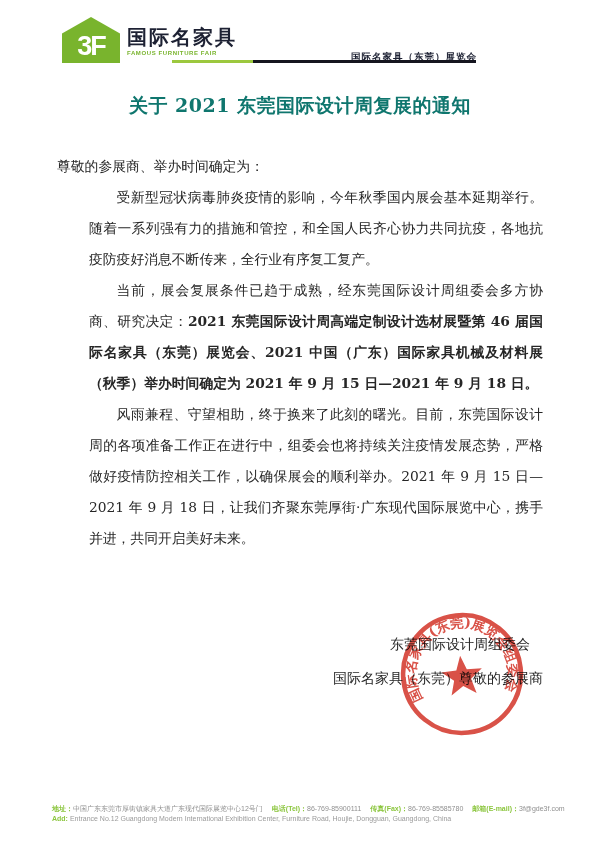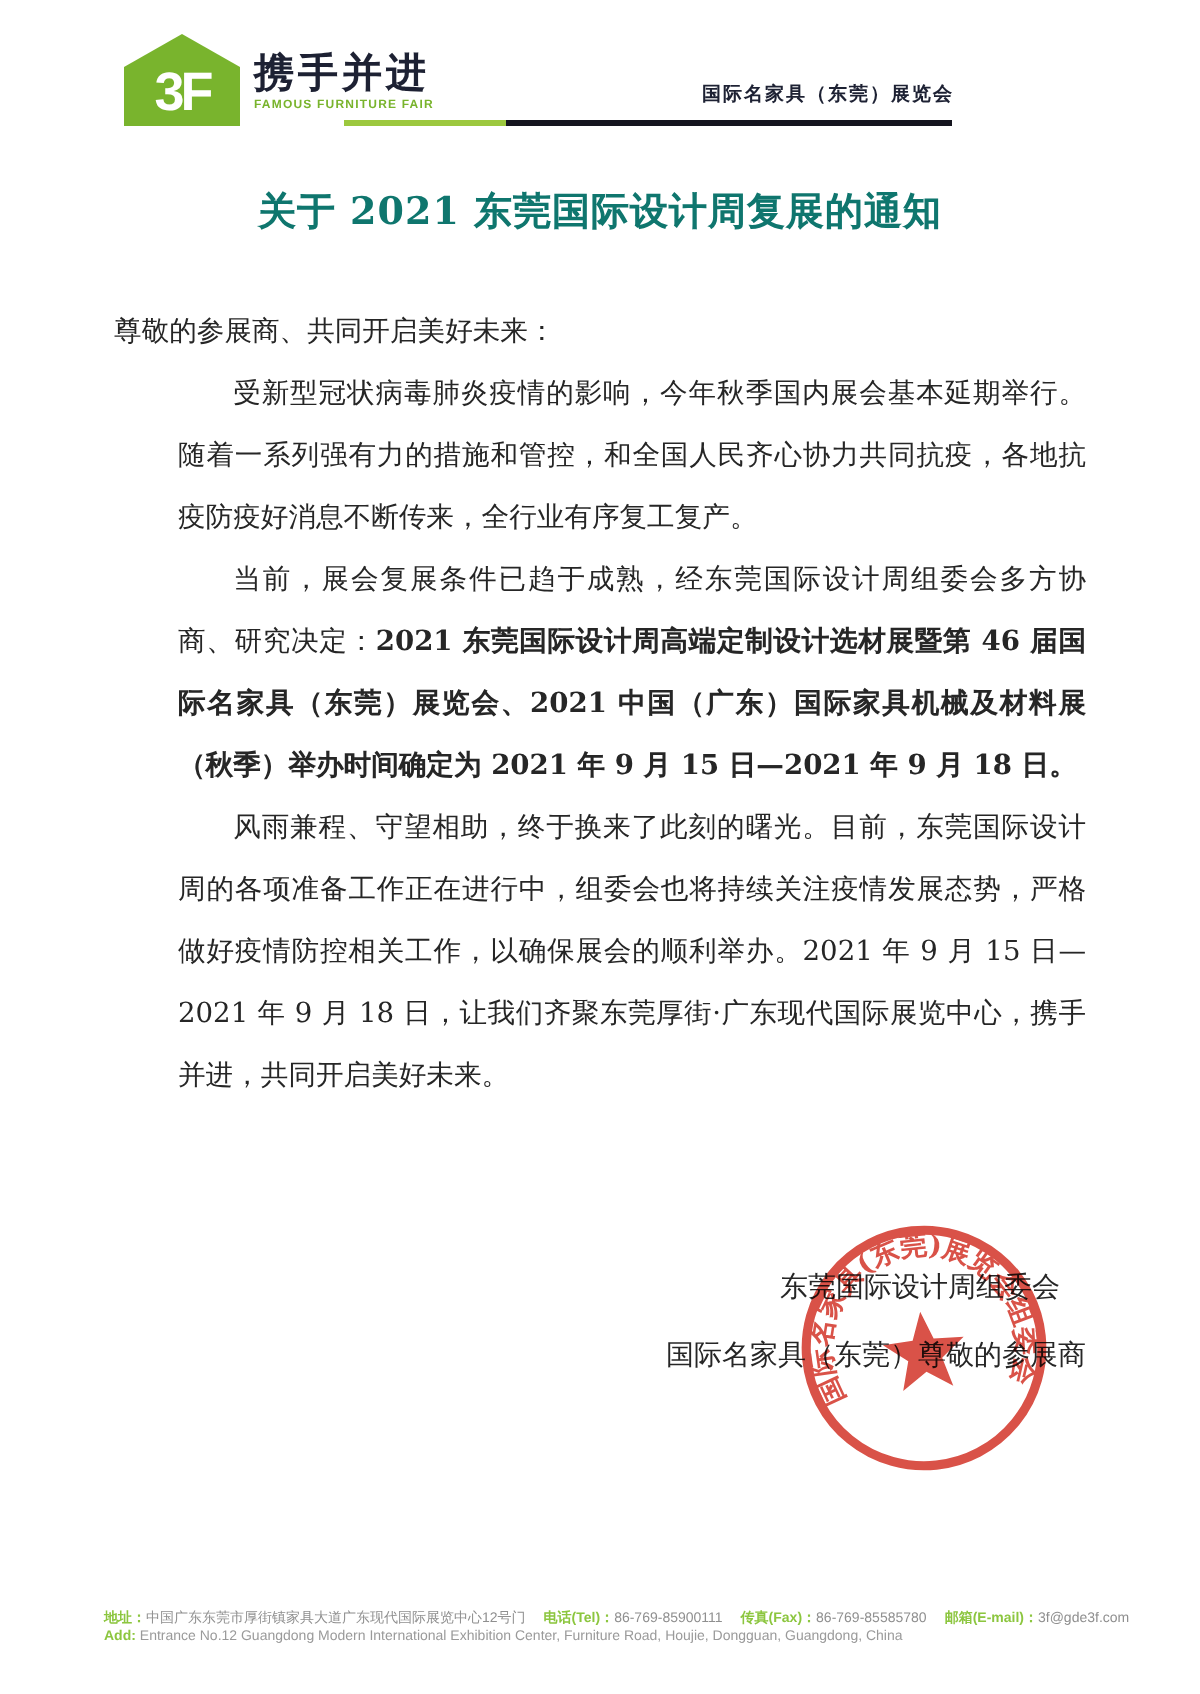--- a/index.html
+++ b/index.html
@@ -45,21 +45,21 @@
   }
   .logo-tagline {
     font-size: 6px;
     font-weight: bold;
     color: #79b42d;
     letter-spacing: 0.6px;
     margin-top: 2px;
   }
   .header-right-label {
     position: absolute;
-    top: 41px;
+    top: 51px;
     left: 0; width: 477px;
     text-align: right;
     font-family: Liberation Serif, serif;
     font-size: 9.5px;
     font-weight: bold;
     color: #1d2133;
     letter-spacing: 1px;
   }
   .header-line-green {
     position: absolute;
@@ -158,31 +158,31 @@
 </style>
 </head>
 <body>
 
 <div class="page">
 
   <div class="logo-house">
     <span class="logo-monogram">3F</span>
   </div>
   <div class="logo-textblock">
-    <div class="logo-name">携手并进</div>
+    <div class="logo-name">国际名家具</div>
     <div class="logo-tagline">FAMOUS FURNITURE FAIR</div>
   </div>
   <div class="header-right-label">国际名家具（东莞）展览会</div>
   <div class="header-line-green"></div>
   <div class="header-line-dark"></div>
 
   <div class="doc-title">关于 2021 东莞国际设计周复展的通知</div>
 
   <div class="doc-body">
-    <p>尊敬的参展商、共同开启美好未来：</p>
+    <p>尊敬的参展商、举办时间确定为：</p>
     <p class="indent">受新型冠状病毒肺炎疫情的影响，今年秋季国内展会基本延期举行。随着一系列强有力的措施和管控，和全国人民齐心协力共同抗疫，各地抗疫防疫好消息不断传来，全行业有序复工复产。</p>
     <p class="indent"><span>当前，展会复展条件已趋于成熟，经东莞国际设计周组委会多方协商、研究决定：</span><span class="bold-span">2021 东莞国际设计周高端定制设计选材展暨第 46 届国际名家具（东莞）展览会、2021 中国（广东）国际家具机械及材料展（秋季）举办时间确定为 2021 年 9 月 15 日—2021 年 9 月 18 日。</span></p>
     <p class="indent">风雨兼程、守望相助，终于换来了此刻的曙光。目前，东莞国际设计周的各项准备工作正在进行中，组委会也将持续关注疫情发展态势，严格做好疫情防控相关工作，以确保展会的顺利举办。2021 年 9 月 15 日—2021 年 9 月 18 日，让我们齐聚东莞厚街·广东现代国际展览中心，携手并进，共同开启美好未来。</p>
   </div>
 
   <div class="signature">
     <div class="sig-line1">东莞国际设计周组委会</div>
     <div>国际名家具（东莞）尊敬的参展商</div>
   </div>
 

